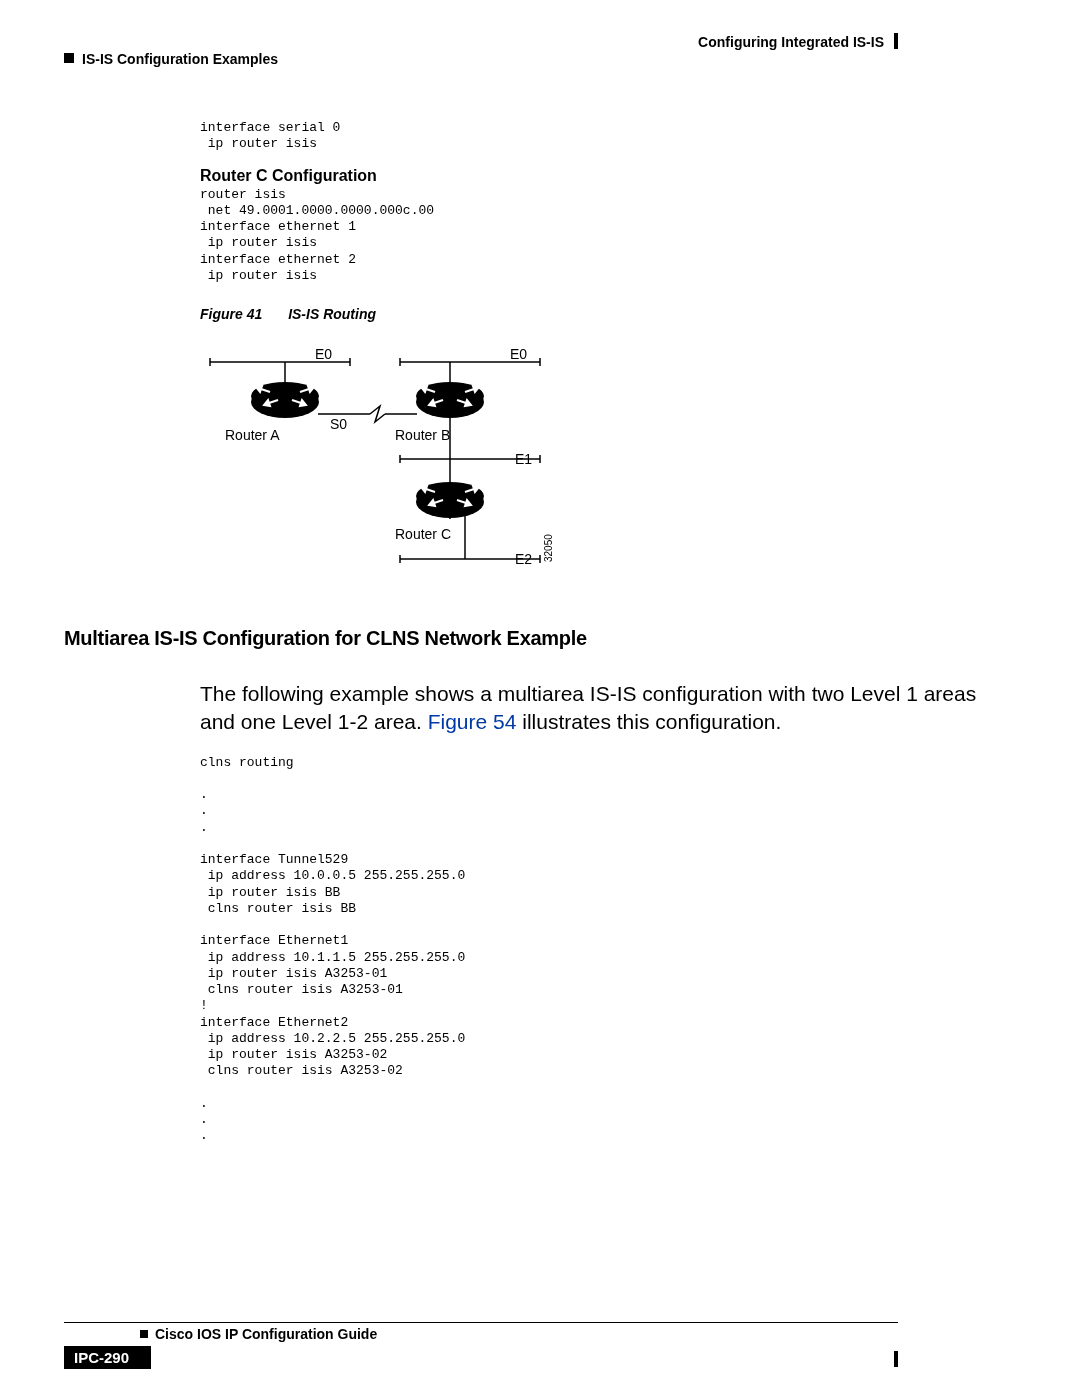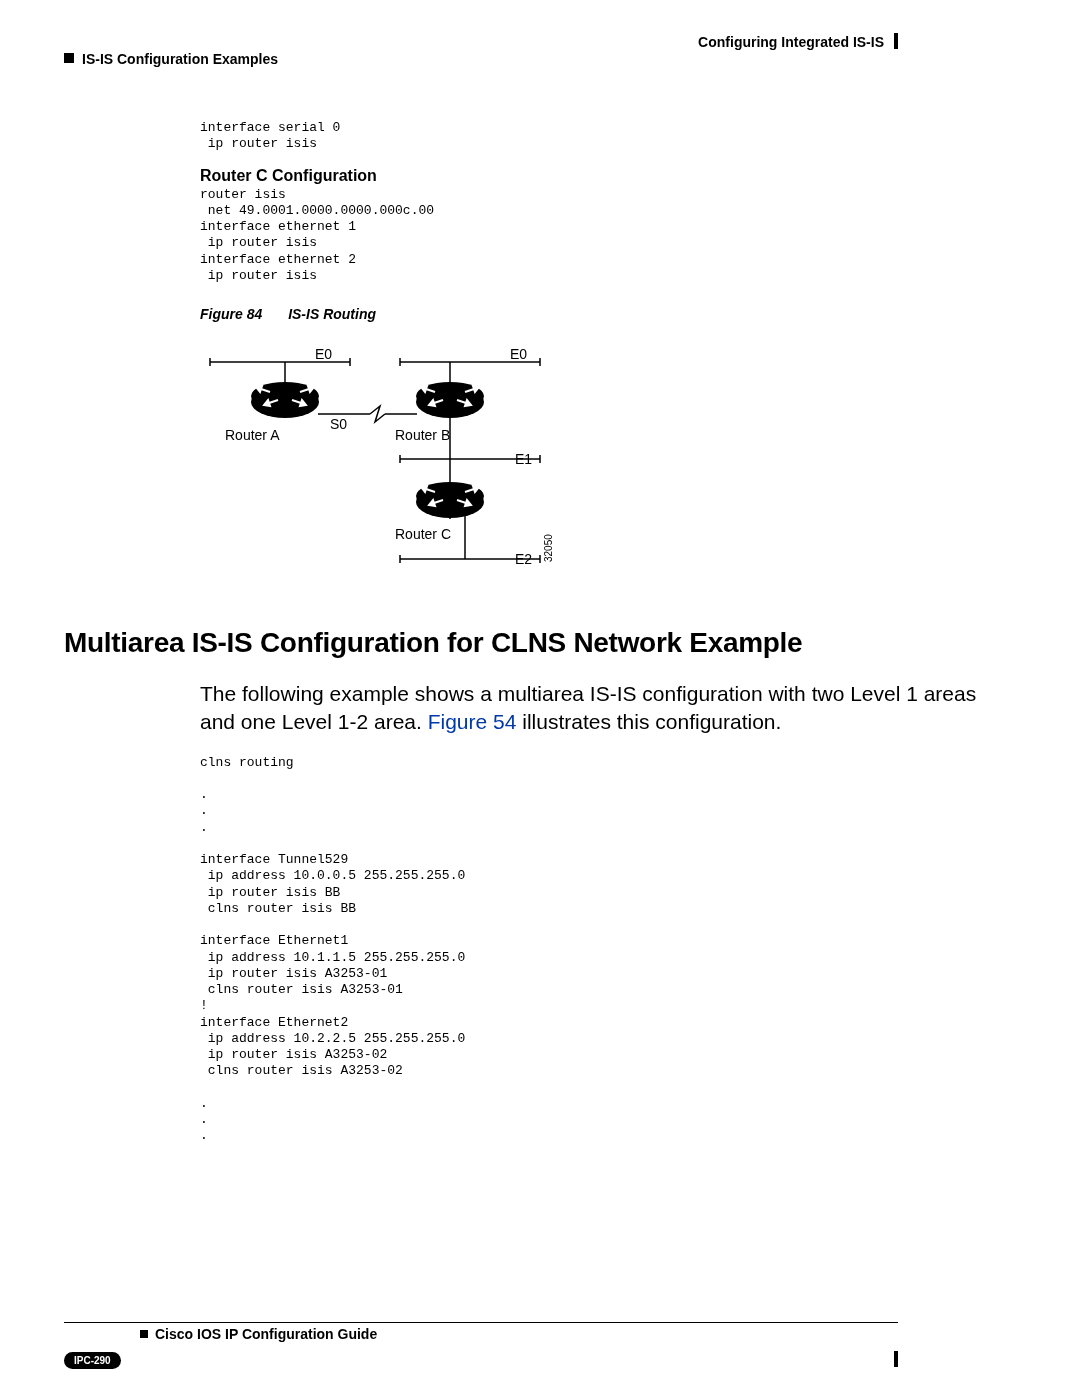--- a/index.html
+++ b/index.html
@@ -89,21 +89,21 @@
     margin-top: 22px;
   }
   .figure svg { display: block; }
   
   .section-title {
     position: absolute;
     left: 64px;
     top: 627px;
     font-family: Arial, Helvetica, sans-serif;
     font-weight: 700;
-    font-size: 28px;
+    font-size: 20px;
     letter-spacing: -0.3px;
   }
   .para {
     font-family: Liberation Sans, sans-serif;
     font-size: 21px;
     line-height: 1.35;
   }
   .para .link { color: #0039a6; }
   
   .footer-rule {
@@ -130,23 +130,22 @@
     font-size: 14px;
   }
   .footer-pagebox {
     position: absolute;
     left: 64px;
     bottom: 28px;
     background: #000;
     color: #fff;
     font-family: Arial, Helvetica, sans-serif;
     font-weight: 700;
-    font-size: 10px;
-    padding: 3px 10px 3px 10px;
-    border-radius: 10px;
+    font-size: 15px;
+    padding: 3px 22px 3px 10px;
   }
   .footer-right-bar {
     position: absolute;
     right: 70px;
     bottom: 30px;
     width: 4px;
     height: 16px;
     background: #000;
   }
   .content2 {
@@ -172,21 +171,21 @@
 
     <div class="subhead">Router C Configuration</div>
     <pre class="code">router isis
  net 49.0001.0000.0000.000c.00
 interface ethernet 1
  ip router isis
 interface ethernet 2
  ip router isis</pre>
 
     <div class="fig-caption">
-      <span class="fig-label">Figure 84</span>
+      <span class="fig-label">Figure 41</span>
       <span class="fig-title">IS-IS Routing</span>
     </div>
 
     <div class="figure">
       <svg width="400" height="240" viewBox="0 0 400 240">
 
         <line x1="10" y1="18" x2="150" y2="18" stroke="#000" stroke-width="1.5"></line>
         <line x1="10" y1="14" x2="10" y2="22" stroke="#000" stroke-width="1.5"></line>
         <line x1="150" y1="14" x2="150" y2="22" stroke="#000" stroke-width="1.5"></line>
         <line x1="85" y1="18" x2="85" y2="40" stroke="#000" stroke-width="1.5"></line>

